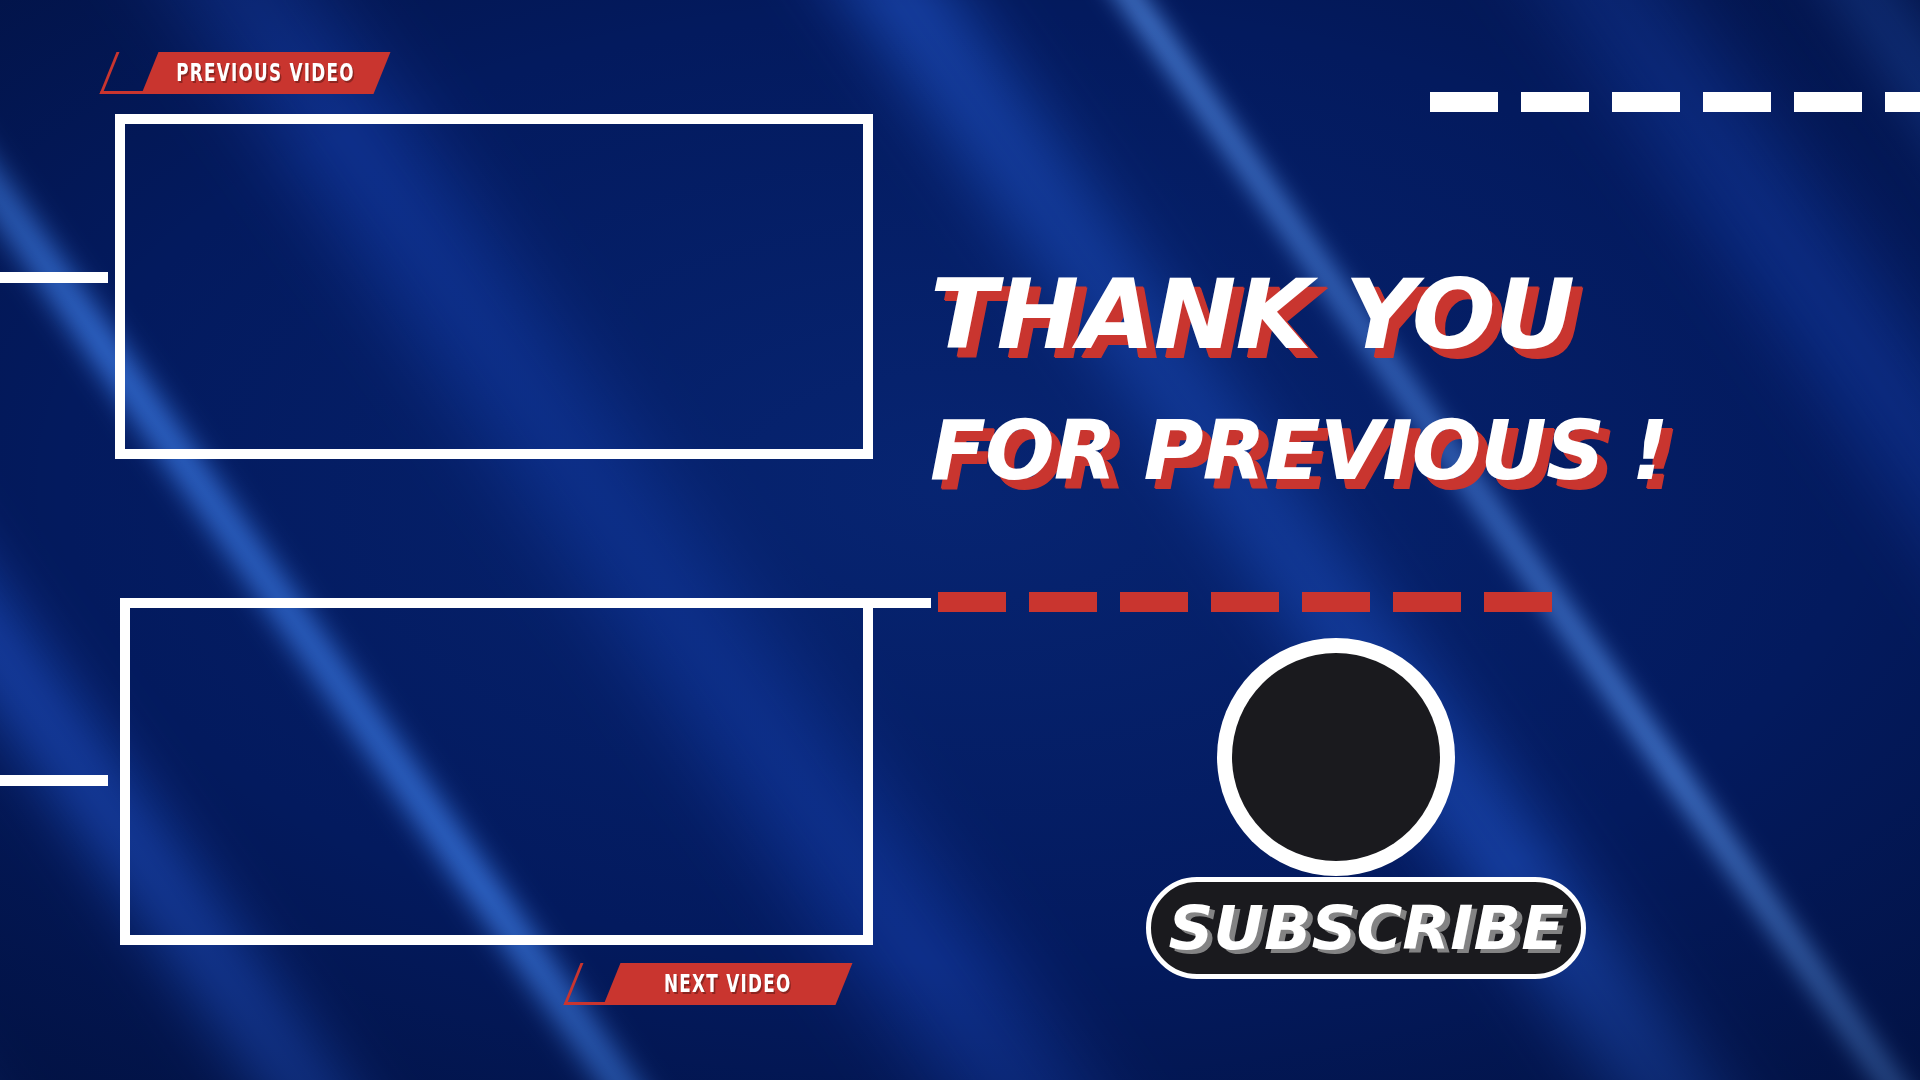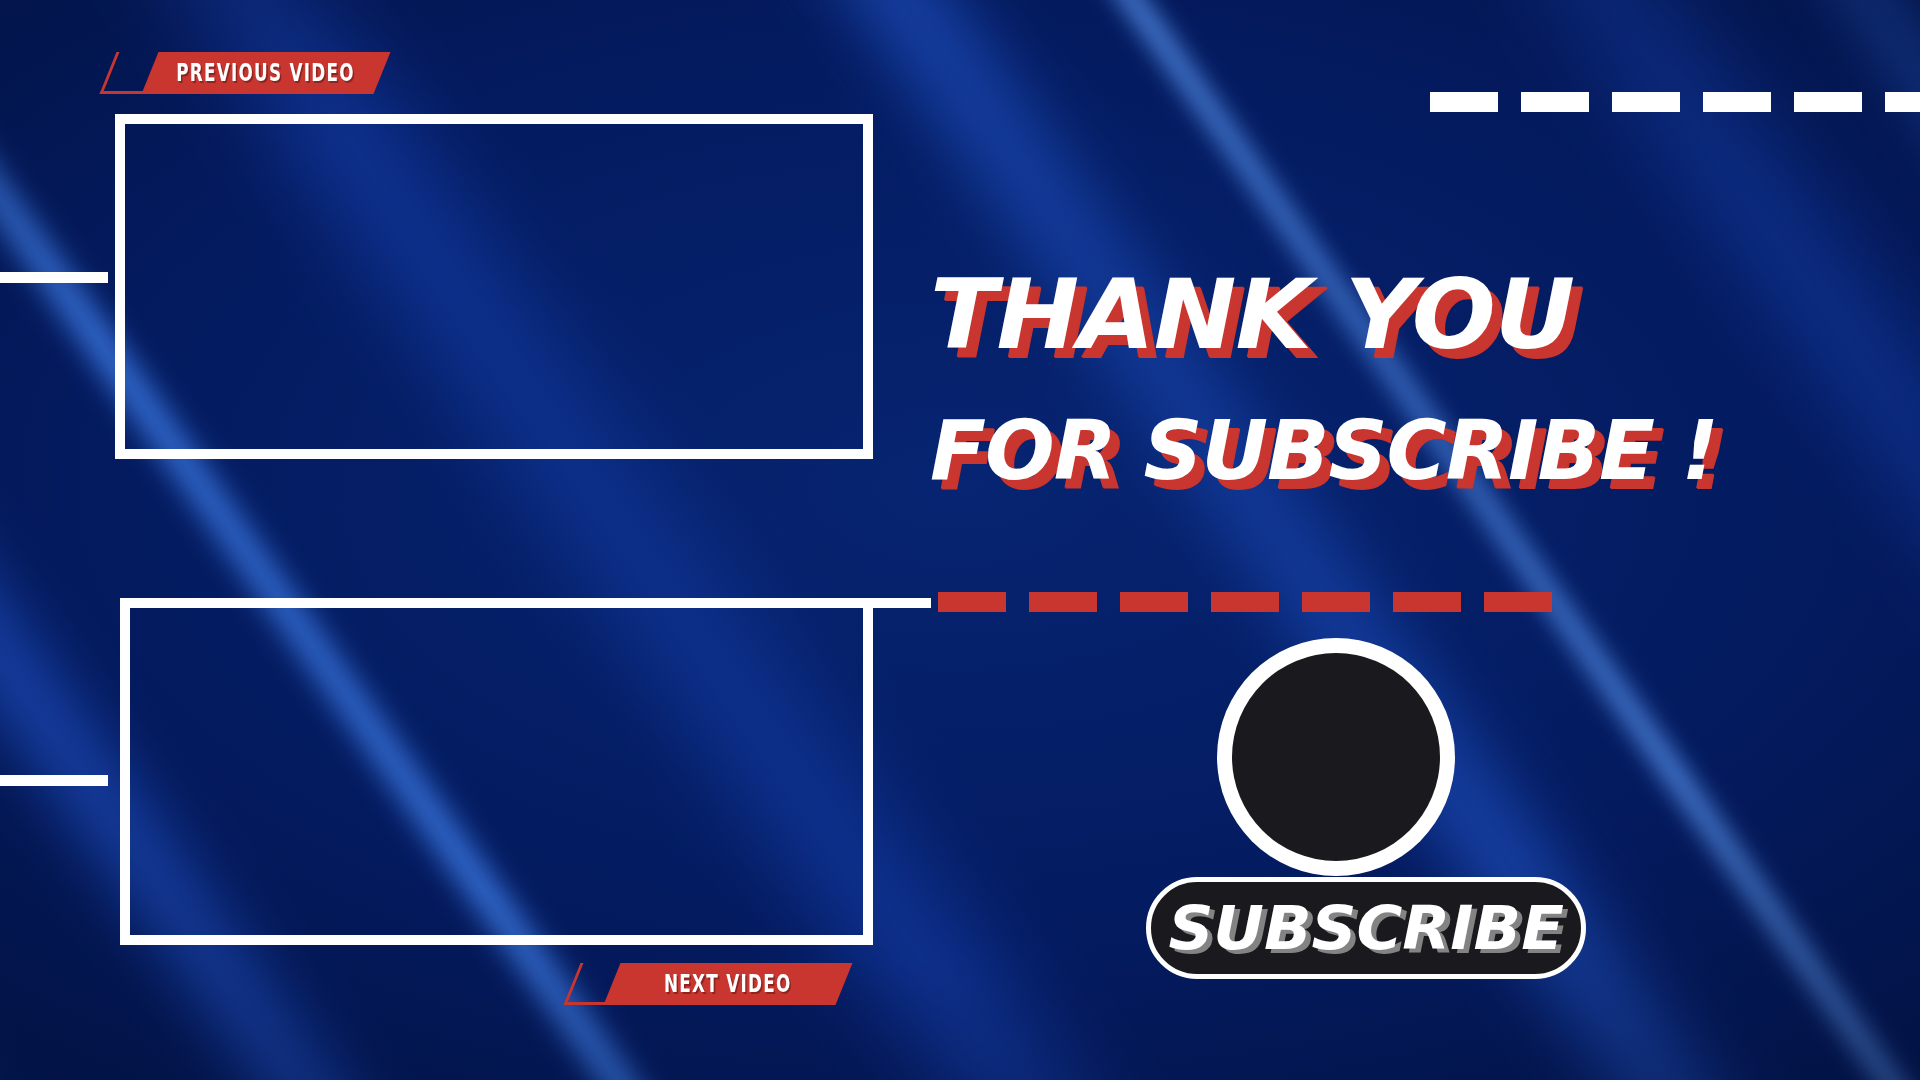--- a/index.html
+++ b/index.html
@@ -241,21 +241,21 @@
       <div class="dash" style="width: 68px; height: 20px; background: rgb(201, 53, 47); margin-right: 23px;"></div>
       <div class="dash" style="width: 68px; height: 20px; background: rgb(201, 53, 47); margin-right: 23px;"></div>
       <div class="dash" style="width: 68px; height: 20px; background: rgb(201, 53, 47); margin-right: 23px;"></div>
       <div class="dash" style="width: 68px; height: 20px; background: rgb(201, 53, 47); margin-right: 23px;"></div>
       <div class="dash" style="width: 68px; height: 20px; background: rgb(201, 53, 47); margin-right: 23px;"></div>
       <div class="dash" style="width: 68px; height: 20px; background: rgb(201, 53, 47); margin-right: 0px;"></div>
     </div>
 
   <div class="headline">
     <div class="hl-line" id="hl-1">THANK YOU</div>
-    <div class="hl-line" id="hl-2">FOR SUBSCRIBE !</div>
+    <div class="hl-line" id="hl-2">FOR PREVIOUS !</div>
   </div>
 
   <div id="avatar"></div>
   <div id="subscribe-button">
     <span id="subscribe-label">SUBSCRIBE</span>
   </div>
 
 </div>
 
 </body></html>

